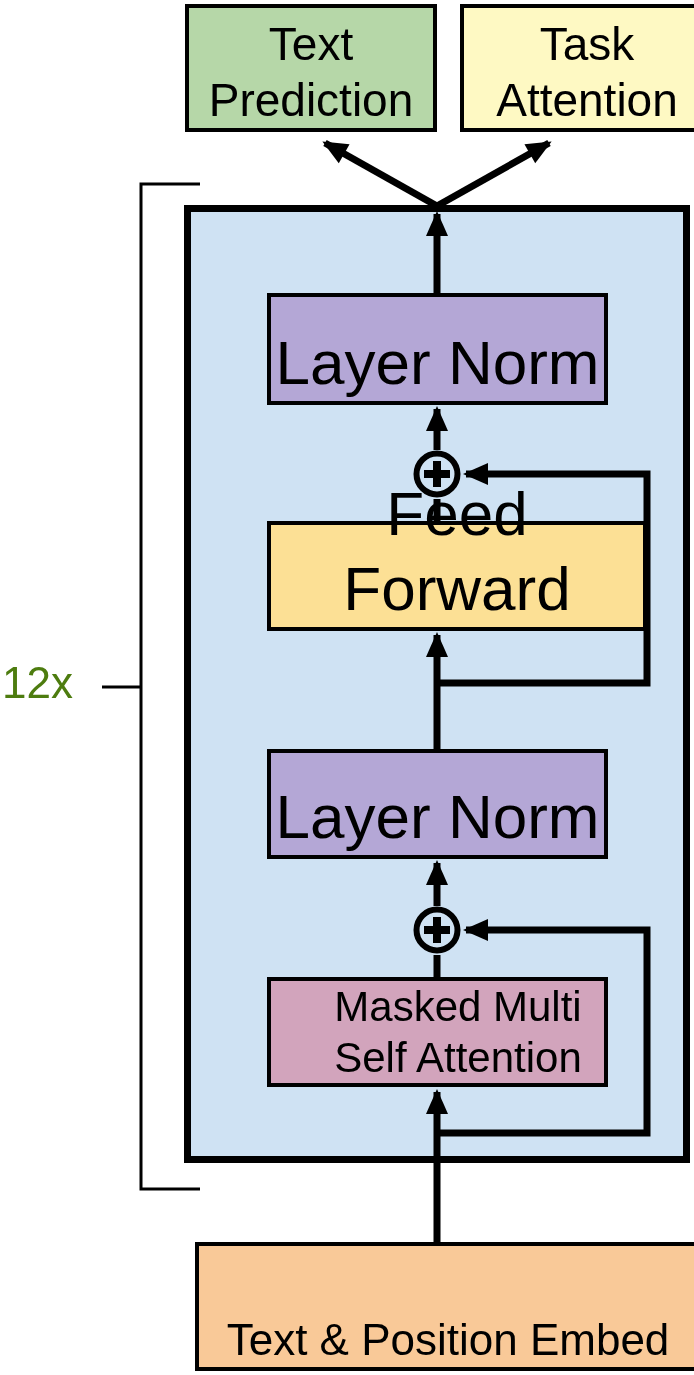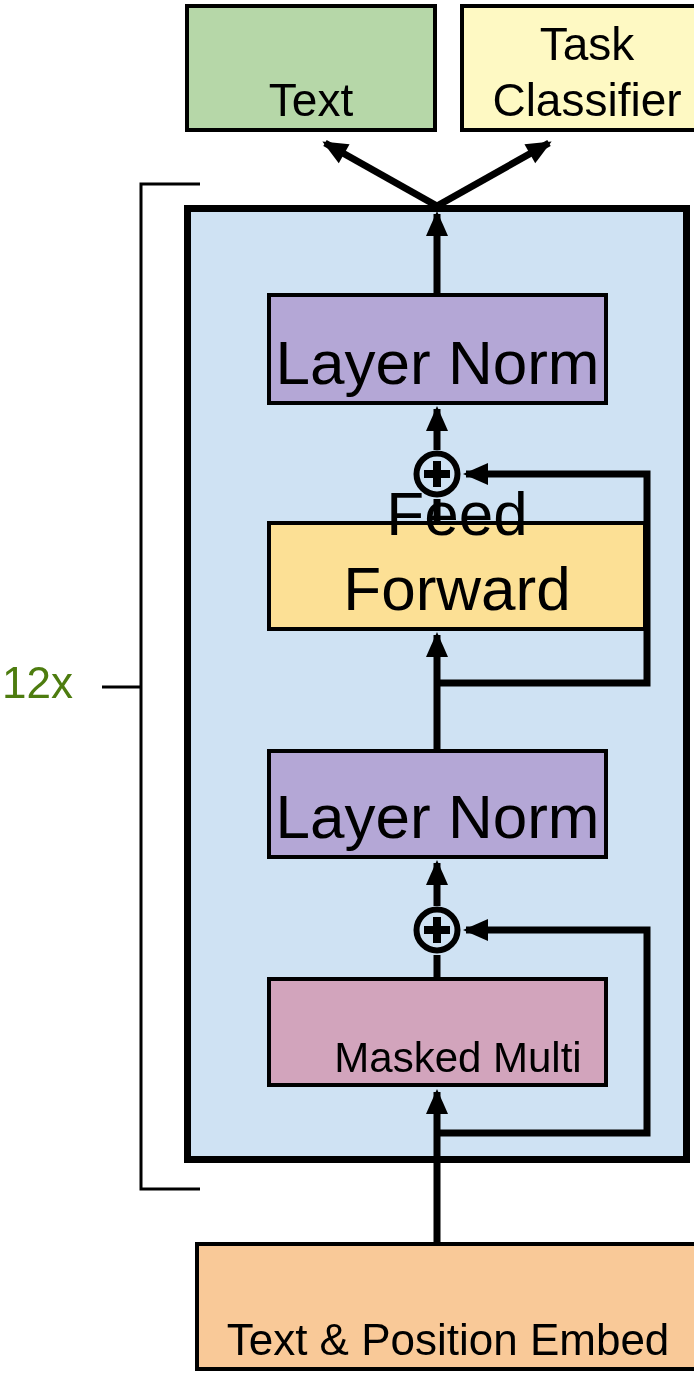--- a/index.html
+++ b/index.html
@@ -66,37 +66,39 @@
 </style>
 </head>
 <body>
 
 <div class="canvas">
 
   <div class="box container-box"></div>
 
   <div class="box head head-left">
     <span>Text</span>
+    <span>Prediction</span>
   </div>
   <div class="box head head-right">
     <span>Task</span>
-    <span>Classifier</span>
+    <span>Attention</span>
   </div>
 
   <div class="box inner ln1">
     <span>Layer Norm</span>
   </div>
   <div class="box inner ff">
     <span>Feed Forward</span>
   </div>
   <div class="box inner ln2">
     <span>Layer Norm</span>
   </div>
   <div class="box inner masked">
     <span>Masked Multi</span>
+    <span>Self Attention</span>
   </div>
 
   <div class="box embed">
     <span>Text &amp; Position Embed</span>
   </div>
 
   <div class="repeat-label">12x</div>
 
   <svg class="wires" viewBox="0 0 694 1375">
     <defs>

